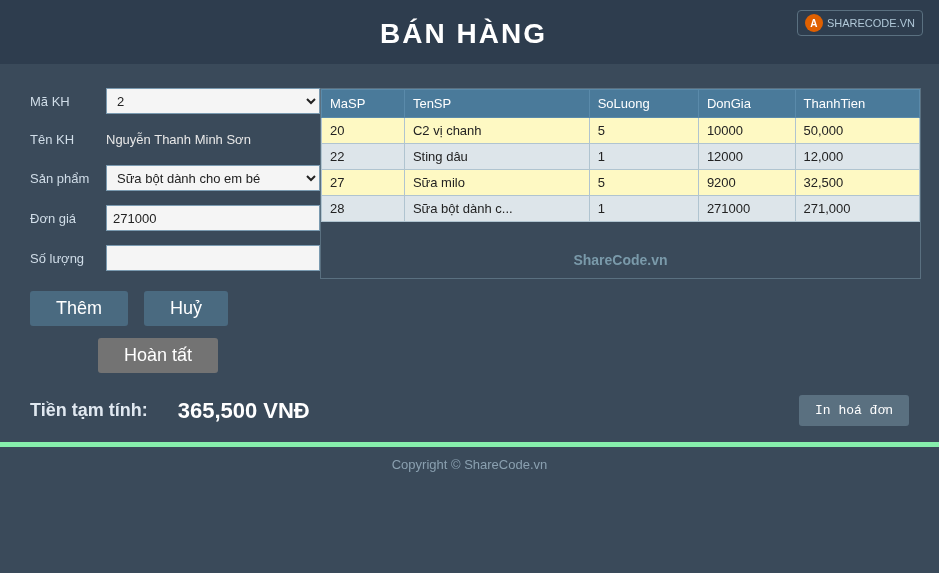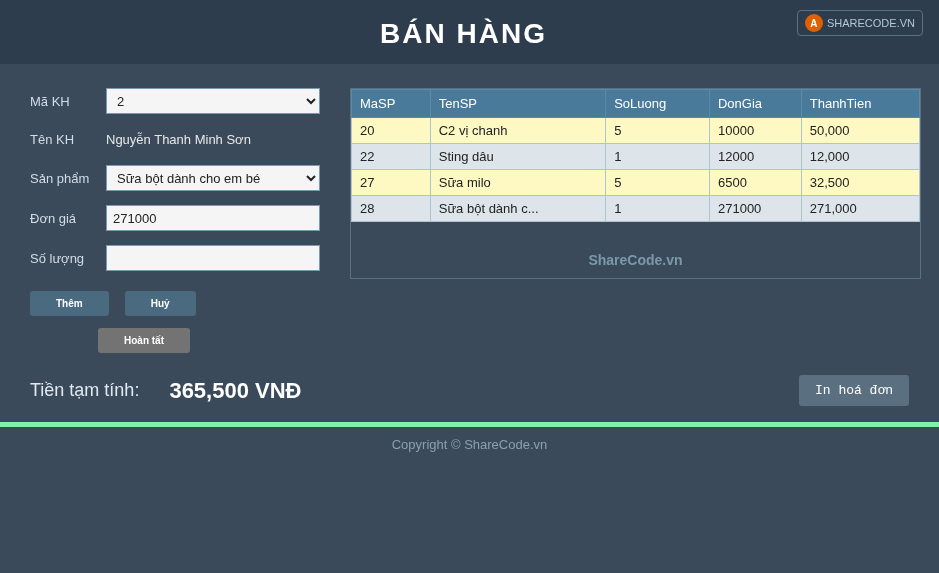--- a/index.html
+++ b/index.html
@@ -47,21 +47,20 @@
       align-items: center;
       justify-content: center;
       color: white;
       font-size: 10px;
       font-weight: bold;
     }
 
     .main-content {
       display: flex;
       padding: 24px 18px 10px 30px;
-      gap: 30px;
     }
 
     
     .left-panel {
       width: 290px;
       flex-shrink: 0;
     }
     .form-row {
       display: flex;
       align-items: center;
@@ -95,25 +94,25 @@
       cursor: pointer;
     }
     .button-row {
       display: flex;
       gap: 16px;
       margin-top: 20px;
       margin-left: 0px;
     }
     .btn {
       padding: 7px 26px;
-      font-size: 10px;
+      font-size: 18px;
       border: none;
       border-radius: 3px;
       cursor: pointer;
-      font-weight: bold;
+      font-weight: normal;
     }
     .btn-them {
       background: #4a6a80;
       color: #fff;
     }
     .btn-huy {
       background: #4a6a80;
       color: #fff;
     }
     .btn-hoan-tat {
@@ -174,21 +173,21 @@
 
     .footer-row {
       display: flex;
       align-items: center;
       padding: 12px 30px;
       gap: 20px;
     }
     .tien-tam-tinh-label {
       font-size: 18px;
       color: #e0e8f0;
-      font-weight: normal;
+      font-weight: bold;
     }
     .tien-tam-tinh-value {
       font-size: 22px;
       color: #ffffff;
       font-weight: bold;
       margin-left: 10px;
     }
     .footer-spacer { flex: 1; }
 
     .copyright {
@@ -284,21 +283,21 @@
               <td>22</td>
               <td>Sting dâu</td>
               <td>1</td>
               <td>12000</td>
               <td>12,000</td>
             </tr>
             <tr>
               <td>27</td>
               <td>Sữa milo</td>
               <td>5</td>
-              <td>6500</td>
+              <td>9200</td>
               <td>32,500</td>
             </tr>
             <tr>
               <td>28</td>
               <td>Sữa bột dành c...</td>
               <td>1</td>
               <td>271000</td>
               <td>271,000</td>
             </tr>
           </tbody>

